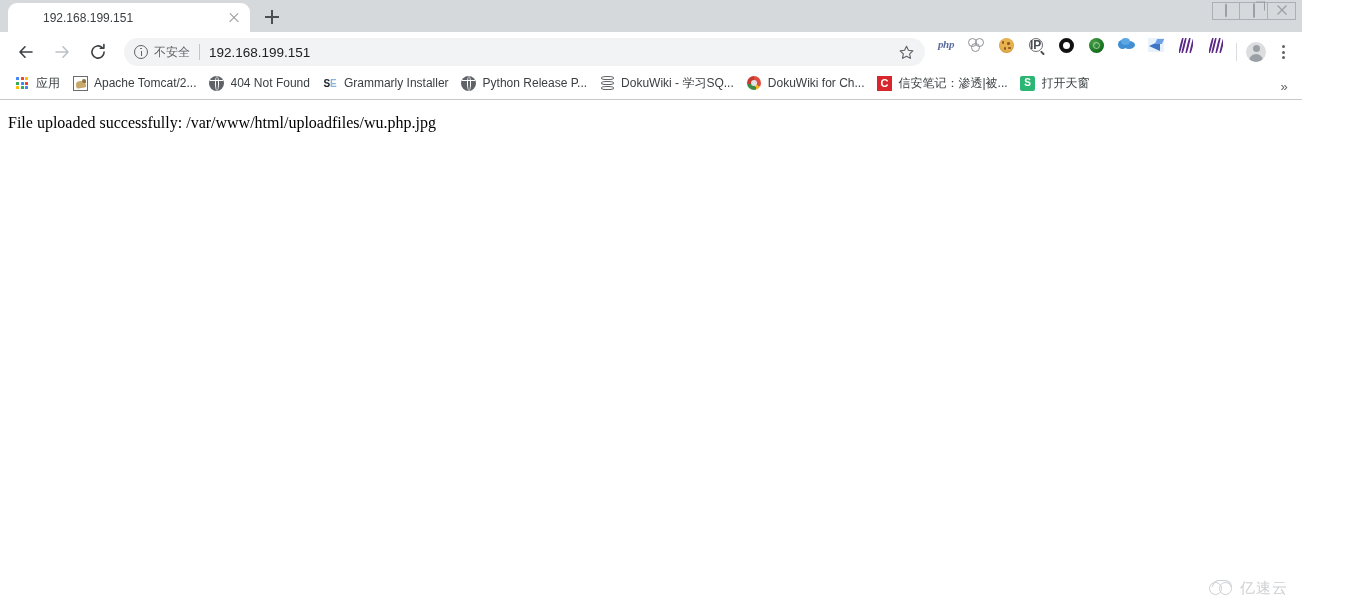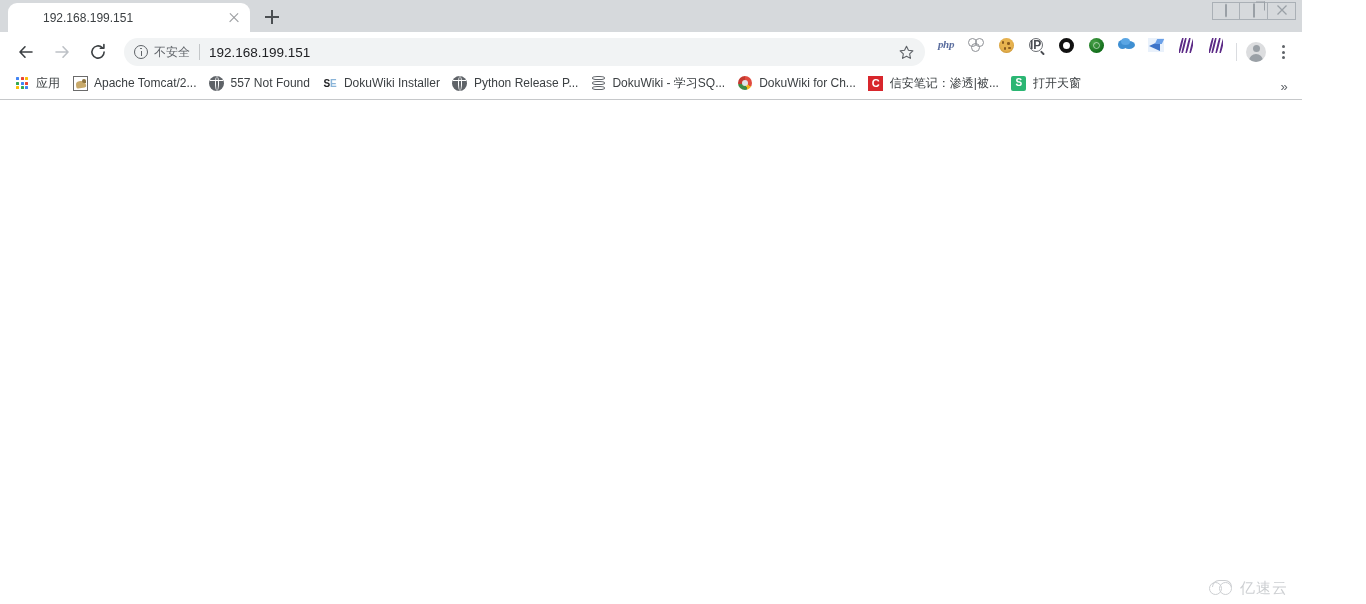--- a/index.html
+++ b/index.html
@@ -862,31 +862,31 @@
       <span class="bm-icon">
           <span class="ico-tomcat"></span>
         </span>
       <span class="bm-label">Apache Tomcat/2...</span>
     </div>
 
     <div class="bm">
       <span class="bm-icon">
           <span class="globe"></span>
         </span>
-      <span class="bm-label">557 Not Found</span>
+      <span class="bm-label">404 Not Found</span>
     </div>
 
     <div class="bm">
       <span class="bm-icon">
         <span class="ico-se">
             <span class="s">S</span>
             <span class="e">E</span>
           </span>
       </span>
-      <span class="bm-label">DokuWiki Installer</span>
+      <span class="bm-label">Grammarly Installer</span>
     </div>
 
     <div class="bm">
       <span class="bm-icon">
           <span class="globe"></span>
         </span>
       <span class="bm-label">Python Release P...</span>
     </div>
 
     <div class="bm">
@@ -918,20 +918,21 @@
       <span class="bm-icon">
           <span class="ico-s">S</span>
         </span>
       <span class="bm-label">打开天窗</span>
     </div>
 
     <div class="bm-overflow">»</div>
   </div>
 
   <div class="viewport">
+    <div class="page-message">File uploaded successfully: /var/www/html/uploadfiles/wu.php.jpg</div>
 
     <div class="watermark">
       <span class="wm-logo">
           <i></i>
           <i></i>
           <i></i>
         </span>
       <span class="wm-text">亿速云</span>
     </div>
   </div>

